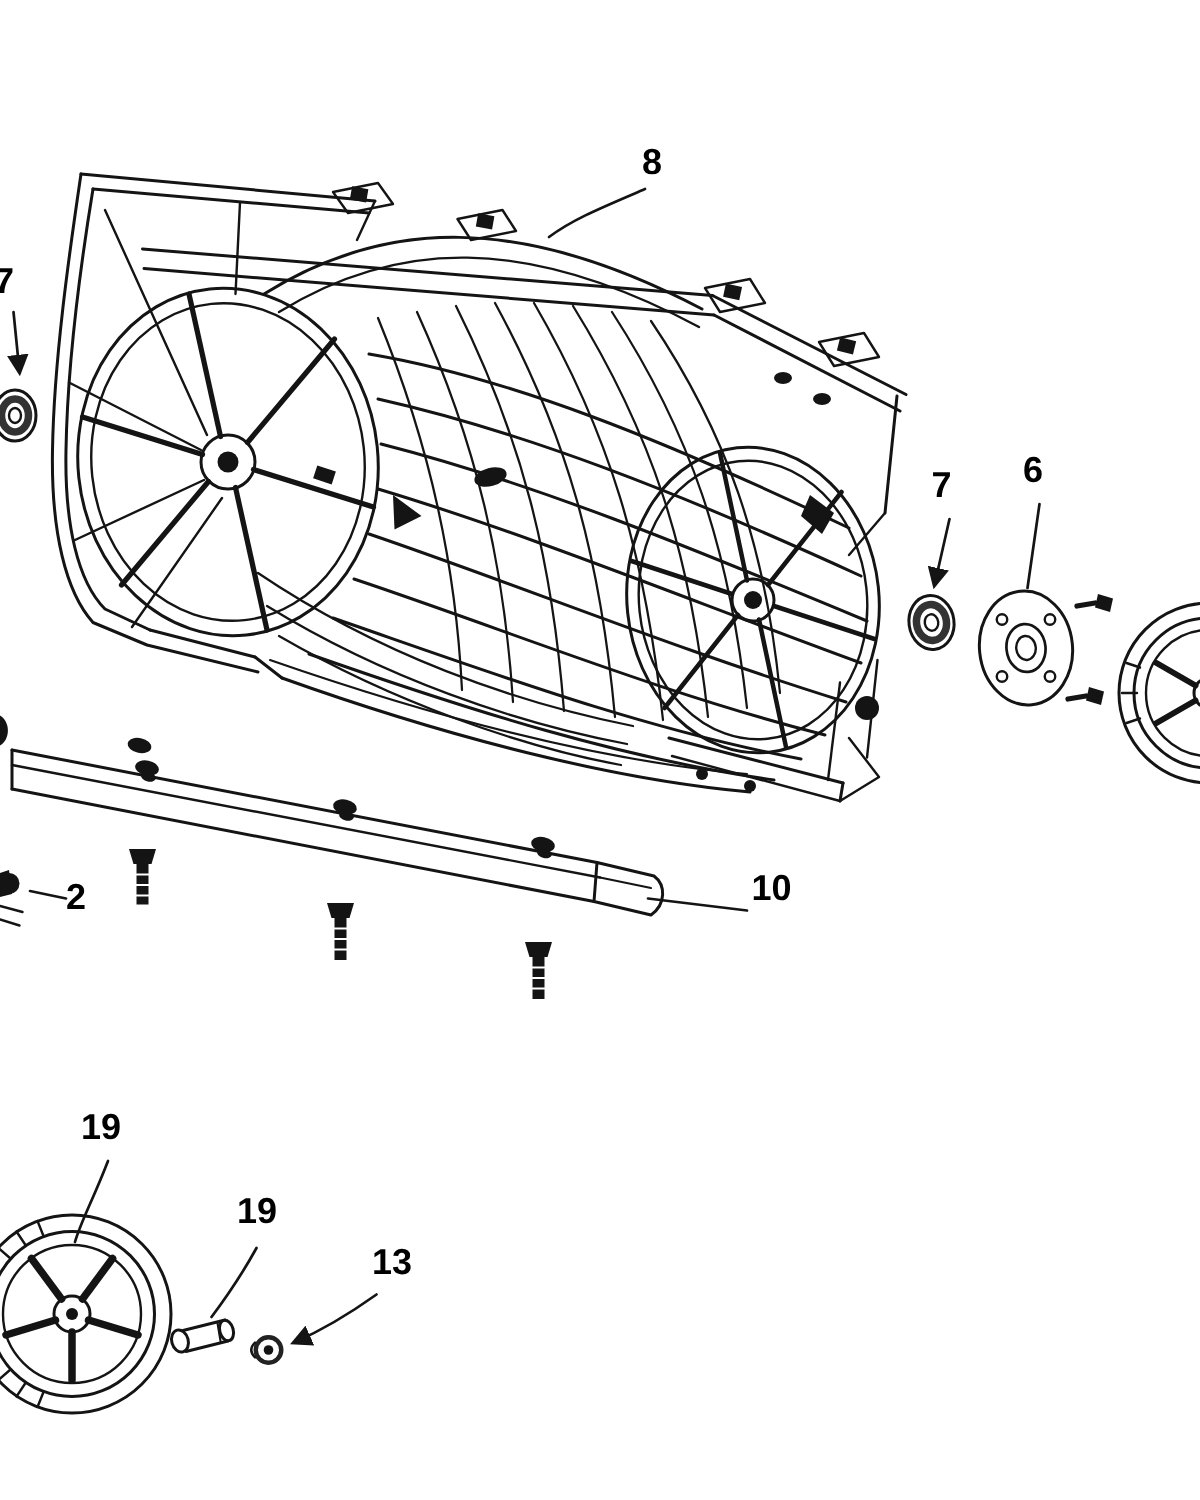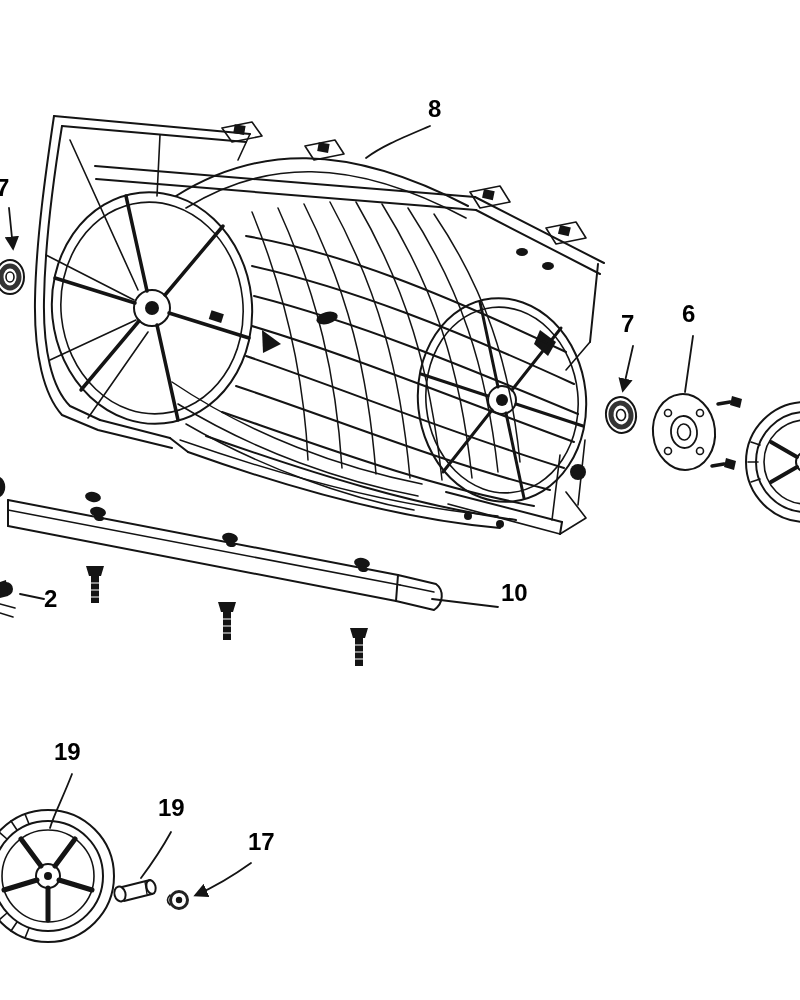--- a/index.html
+++ b/index.html
@@ -255,15 +255,15 @@
 </svg>
 
 <div class="lbl" style="left:428px;top:97px">8</div>
 <div class="lbl" style="left:-4px;top:176px">7</div>
 <div class="lbl" style="left:621px;top:312px">7</div>
 <div class="lbl" style="left:682px;top:302px">6</div>
 <div class="lbl" style="left:44px;top:587px">2</div>
 <div class="lbl" style="left:501px;top:581px">10</div>
 <div class="lbl" style="left:54px;top:740px">19</div>
 <div class="lbl" style="left:158px;top:796px">19</div>
-<div class="lbl" style="left:248px;top:830px">17</div>
+<div class="lbl" style="left:248px;top:830px">13</div>
 
 </div>
 
 </body></html>

